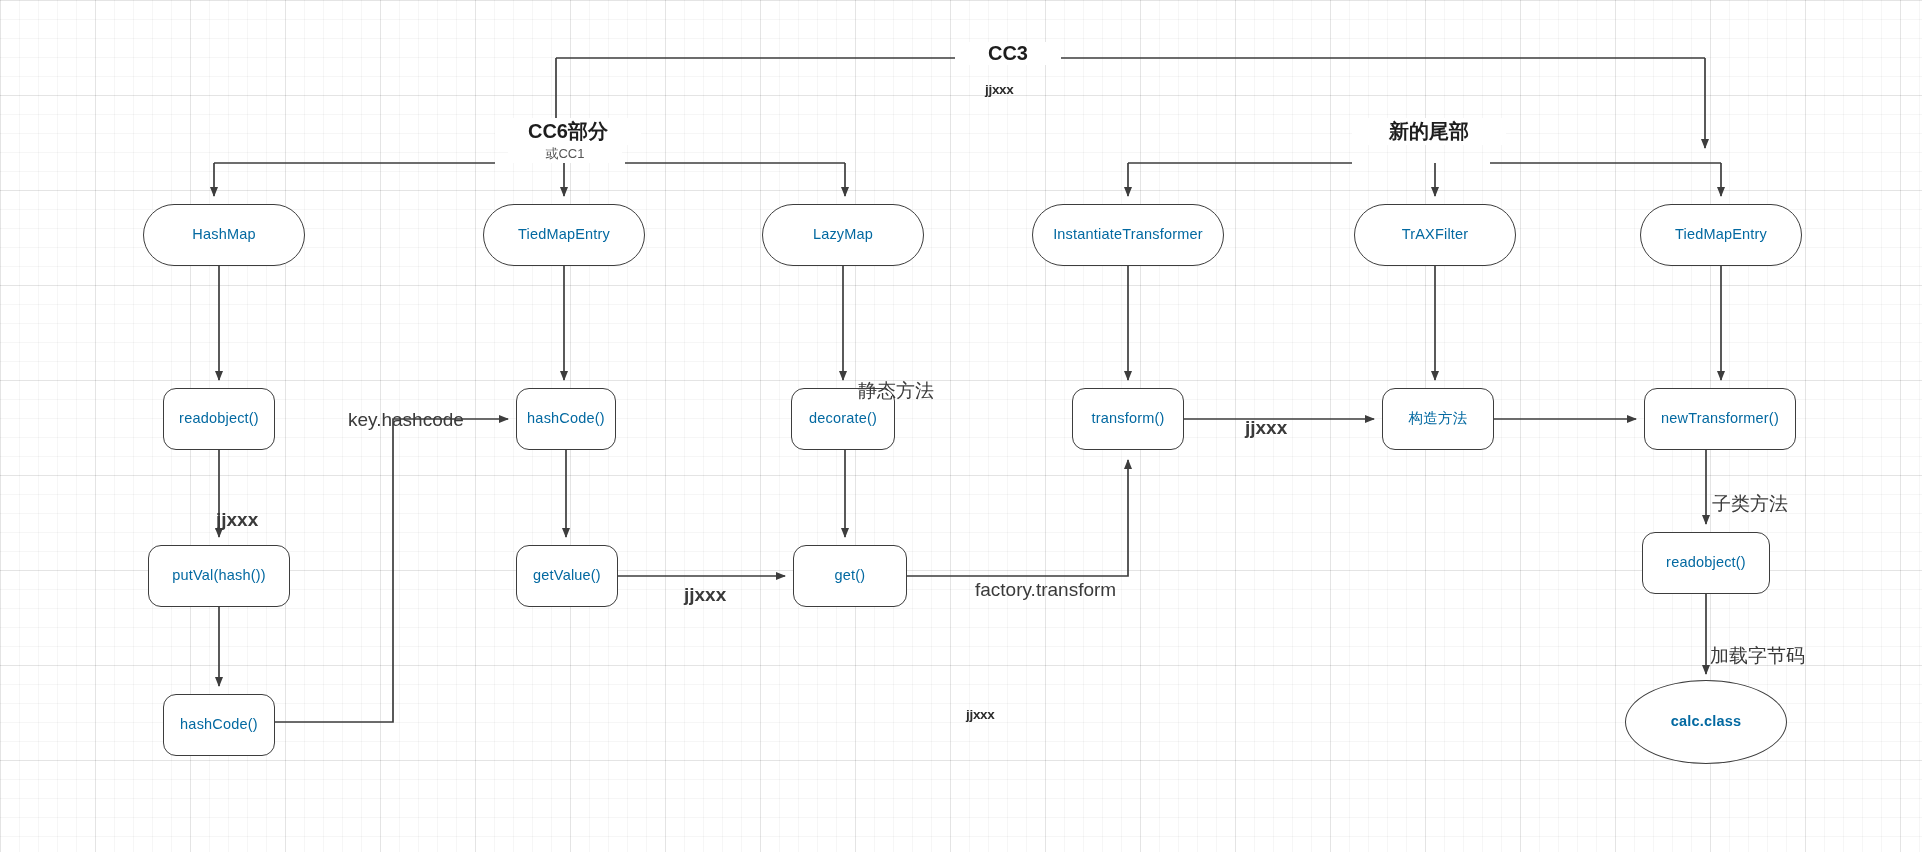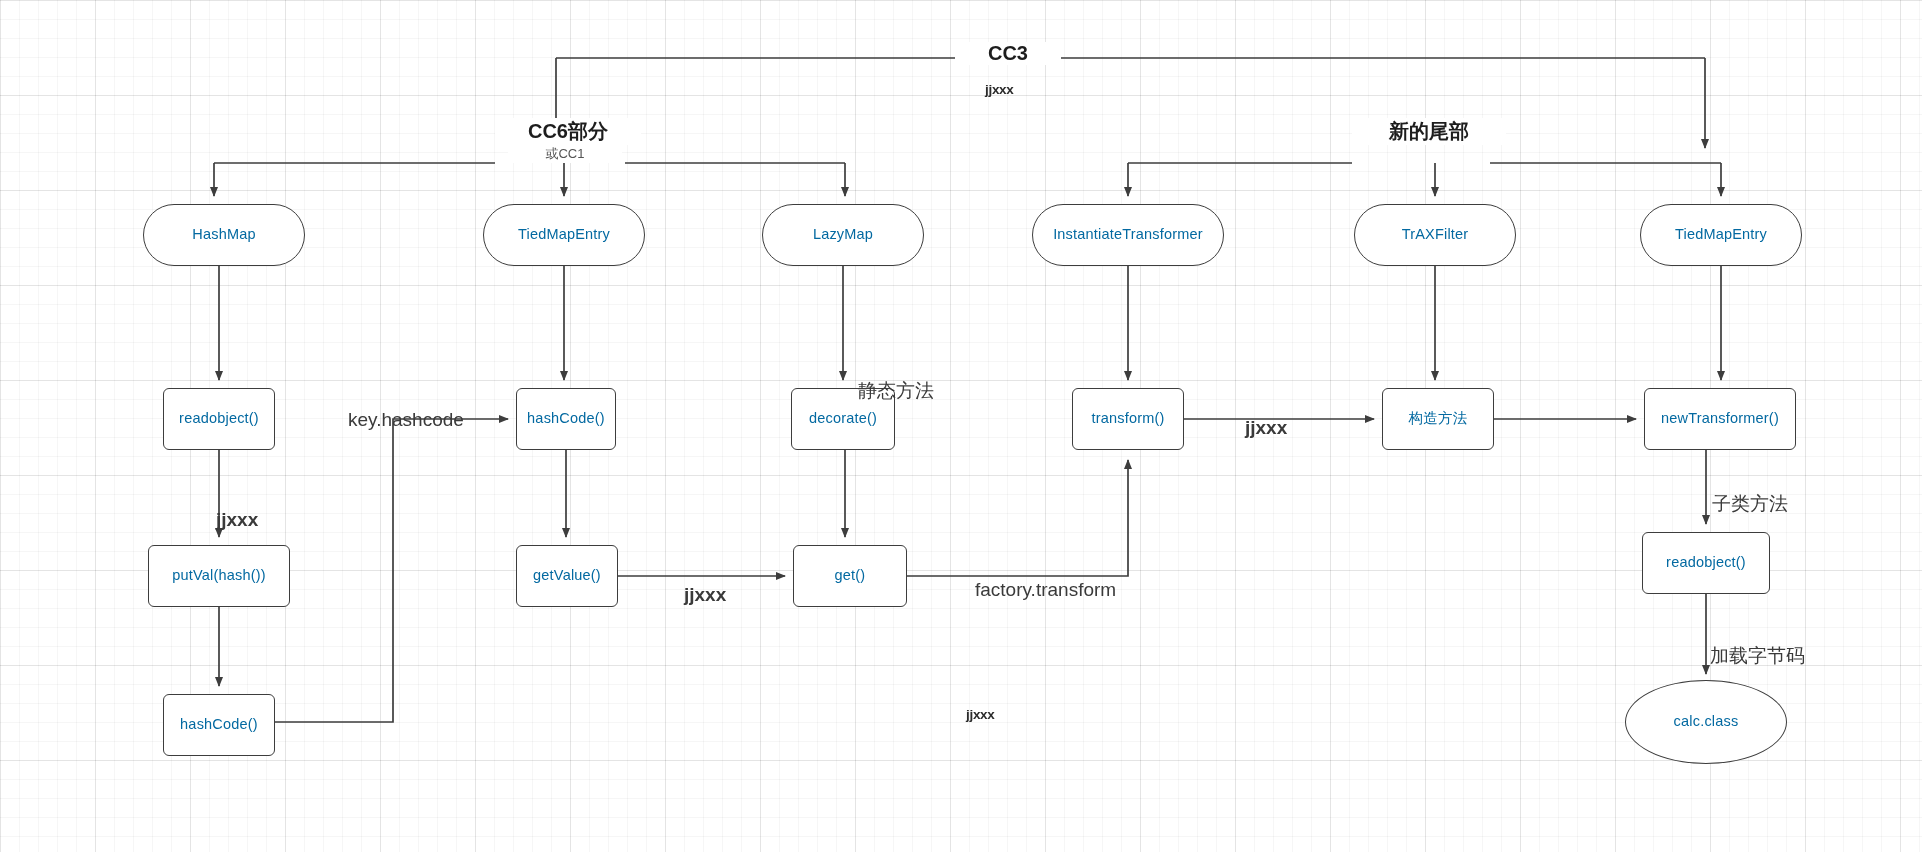--- a/index.html
+++ b/index.html
@@ -44,21 +44,21 @@
     color: #0369a1;
     font-size: 14.5px;
     letter-spacing: 0.2px;
     line-height: 1.2;
     z-index: 3;
   }
   .node.round {
     border-radius: 34px;
   }
   .node.rect {
-    border-radius: 6px;
+    border-radius: 13px;
   }
   .node.ellipse {
     border-radius: 50%;
   }
   .group-title {
     position: absolute;
     z-index: 4;
     font-weight: bold;
     font-size: 20px;
     color: #1d1d1d;
@@ -176,21 +176,21 @@
   <div class="node rect" style="left:1072px; top:388px; width:112px; height:62px;">transform()</div>
   <div class="node rect" style="left:1382px; top:388px; width:112px; height:62px;">构造方法</div>
   <div class="node rect" style="left:1644px; top:388px; width:152px; height:62px;">newTransformer()</div>
 
   <div class="node rect" style="left:148px; top:545px; width:142px; height:62px;">putVal(hash())</div>
   <div class="node rect" style="left:516px; top:545px; width:102px; height:62px;">getValue()</div>
   <div class="node rect" style="left:793px; top:545px; width:114px; height:62px;">get()</div>
   <div class="node rect" style="left:1642px; top:532px; width:128px; height:62px;">readobject()</div>
 
   <div class="node rect" style="left:163px; top:694px; width:112px; height:62px;">hashCode()</div>
-  <div class="node ellipse" style="left:1625px; top:680px; width:162px; height:84px;">calc.class</div>
+  <div class="node ellipse" style="left:1625px; top:680px; width:162px; height:84px;font-weight:bold;">calc.class</div>
 
   <div class="edge-label" style="left:348px; top:381px;">key.hashcode</div>
   <div class="edge-label" style="left:216px; top:481px; font-weight:bold;">jjxxx</div>
   <div class="edge-label" style="left:858px; top:350px;">静态方法</div>
   <div class="edge-label" style="left:684px; top:556px; font-weight:bold;">jjxxx</div>
   <div class="edge-label" style="left:975px; top:551px;">factory.transform</div>
   <div class="edge-label" style="left:1245px; top:389px; font-weight:bold;">jjxxx</div>
   <div class="edge-label" style="left:1712px; top:463px;">子类方法</div>
   <div class="edge-label" style="left:1710px; top:615px;">加载字节码</div>
 

